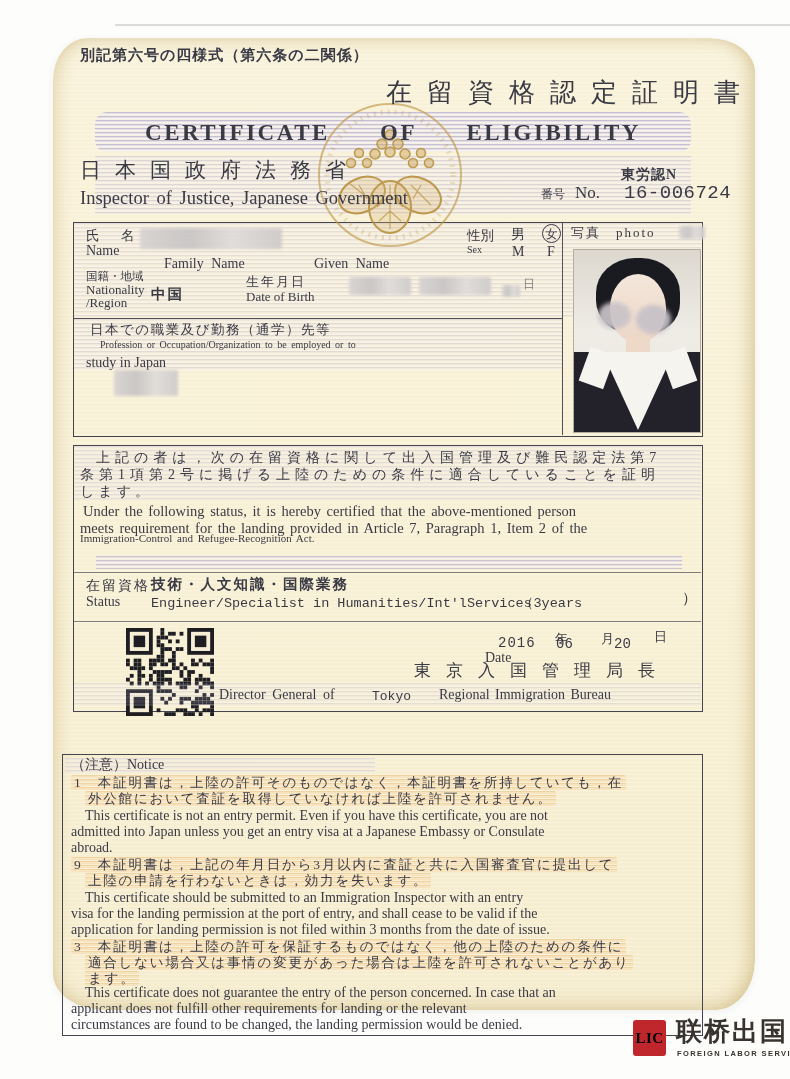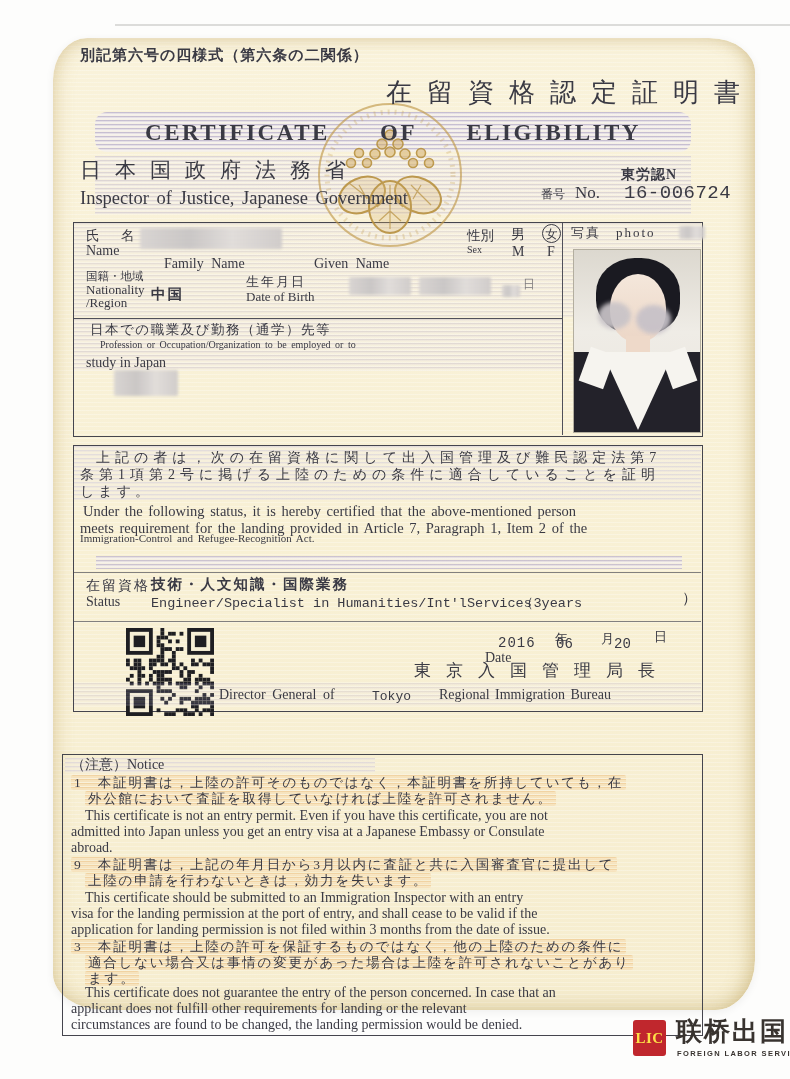--- a/index.html
+++ b/index.html
@@ -31,21 +31,21 @@
   .vline{position:absolute;width:1.2px;background:#50505a}
   .blur{position:absolute;border-radius:2px;opacity:.95;filter:blur(1.4px);
         background:linear-gradient(90deg,#d8d4d2,#c8c5c5 35%,#e0dcda 65%,#cfcbca)}
   .circleF{display:inline-block;width:19px;height:19px;border:1.4px solid var(--ink);
            border-radius:50%;text-align:center;line-height:18px;font-size:12px}
   .photo{position:absolute;overflow:hidden;border:1px solid #b3ae9f;
          background:linear-gradient(180deg,#dcd8cf 0%,#efece6 45%,#e9e5dd 100%)}
   .qr{position:absolute}
   .liclogo{position:absolute;left:628px;top:1014px;width:165px;height:58px}
   .licbox{position:absolute;left:5px;top:6px;width:33px;height:36px;border-radius:3px;
-          background:var(--logo_red);color:#fde047;font-weight:bold;font-size:15px;
+          background:var(--logo_red);color:#000000;font-weight:bold;font-size:15px;
           text-align:center;line-height:36px;letter-spacing:.5px}
 </style>
 </head>
 <body>
 
 <div class="abs" style="left:115px;top:24px;width:675px;height:1.5px;background:#dcdcda"></div>
 <div class="abs" style="left:698px;top:160px;width:3px;height:3px;border-radius:50%;background:#9a9a93"></div>
 
 <div class="paper">
 

